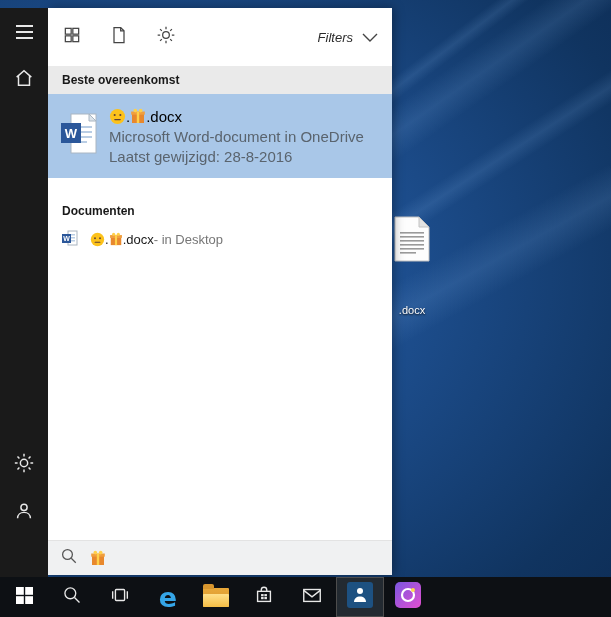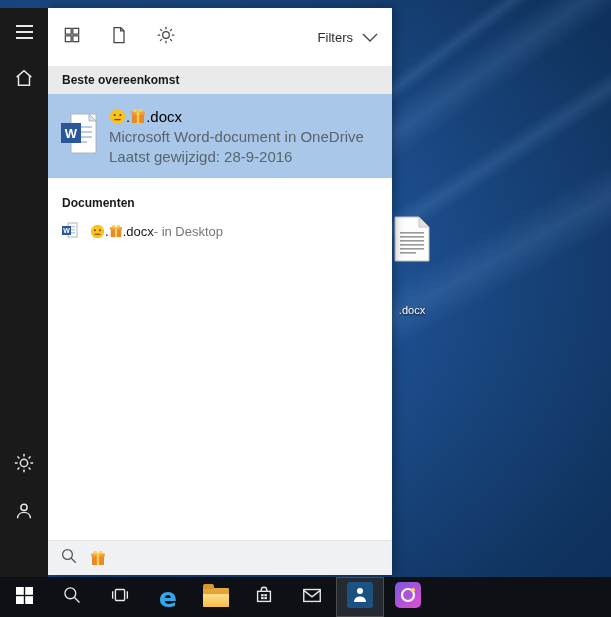--- a/index.html
+++ b/index.html
@@ -25,28 +25,28 @@
   .rail-spacer{flex:1;}
   .rail-bottom{margin-bottom:40px;}
   .hamburger{display:flex;flex-direction:column;gap:4px;}
   .hamburger div{width:17px;height:2px;background:#e8e8e8;}
 
   
   .panel{position:absolute;left:48px;top:8px;width:344px;height:567px;background:#fff;z-index:2;
     display:flex;flex-direction:column;box-shadow:2px 0 10px rgba(0,0,0,0.35);}
   .toolbar{height:58px;display:flex;align-items:center;padding:0 14px 0 4px;gap:7px;}
   .tb-btn{width:40px;height:40px;display:flex;align-items:center;justify-content:center;}
-  .filters{margin-left:auto;display:flex;align-items:center;gap:9px;font-size:13px;color:#2b2b2b;}
+  .filters{margin-left:auto;display:flex;align-items:center;gap:9px;font-size:13px;color:#2b2b2b;font-style:italic;}
   .section-header{height:28px;display:flex;align-items:center;padding-left:14px;font-size:12px;font-weight:bold;color:#191919;text-align:right;}
   .section-header.gray{background:#eaeaea;}
   .best-match{height:84px;background:#a9c7e8;display:flex;align-items:center;padding-left:12px;}
   .bm-text{margin-left:11px;display:flex;flex-direction:column;}
   .bm-title{font-size:15px;color:#000;line-height:21px;display:flex;align-items:center;}
   .bm-sub{font-size:15px;color:#5a646e;line-height:20px;}
-  .docs-header{margin-top:12px;height:26px;}
+  .docs-header{margin-top:20px;height:26px;}
   .doc-row{height:30px;display:flex;align-items:center;padding-left:14px;font-size:13px;color:#191919;}
   .doc-row .fname{display:flex;align-items:center;margin-left:12px;}
   .doc-row .loc{color:#767676;}
   .flex-spacer{flex:1;}
   .search-bar{height:34px;background:#f0f1f2;display:flex;align-items:center;padding-left:12px;gap:12px;border-top:1px solid #e3e3e3;}
   .emoji{display:inline-flex;vertical-align:-2px;}
 
   
   .taskbar{position:absolute;left:0;bottom:0;width:611px;height:40px;background:#0d1014;display:flex;z-index:4;}
   .tb-task-btn{width:48px;height:40px;display:flex;align-items:center;justify-content:center;box-sizing:border-box;}
@@ -192,21 +192,21 @@
               <rect x="2" y="6" width="12" height="9" fill="#e8882d"></rect>
               <rect x="1.2" y="3.5" width="13.6" height="3.2" fill="#f09f3e"></rect>
               <rect x="6.8" y="3.5" width="2.4" height="11.5" fill="#ffd04a"></rect>
               <circle cx="5.3" cy="2.6" r="1.8" fill="#ffd04a"></circle>
                 <circle cx="10.7" cy="2.6" r="1.8" fill="#ffd04a"></circle>
             </svg>
           </span>
             <span>.docx</span>
         </div>
         <div class="bm-sub">Microsoft Word-document in OneDrive</div>
-        <div class="bm-sub">Laatst gewijzigd: 28-9-2016</div>
+        <div class="bm-sub">Laatst gewijzigd: 28-8-2016</div>
       </div>
     </div>
 
     <div class="section-header docs-header">Documenten</div>
 
     <div class="doc-row">
       <span>
         <svg width="16" height="16" viewBox="0 0 16 16">
           <rect x="6" y="1" width="9" height="14" fill="#fff" stroke="#a9b4c0"></rect>
           <g fill="#b9cde4">

